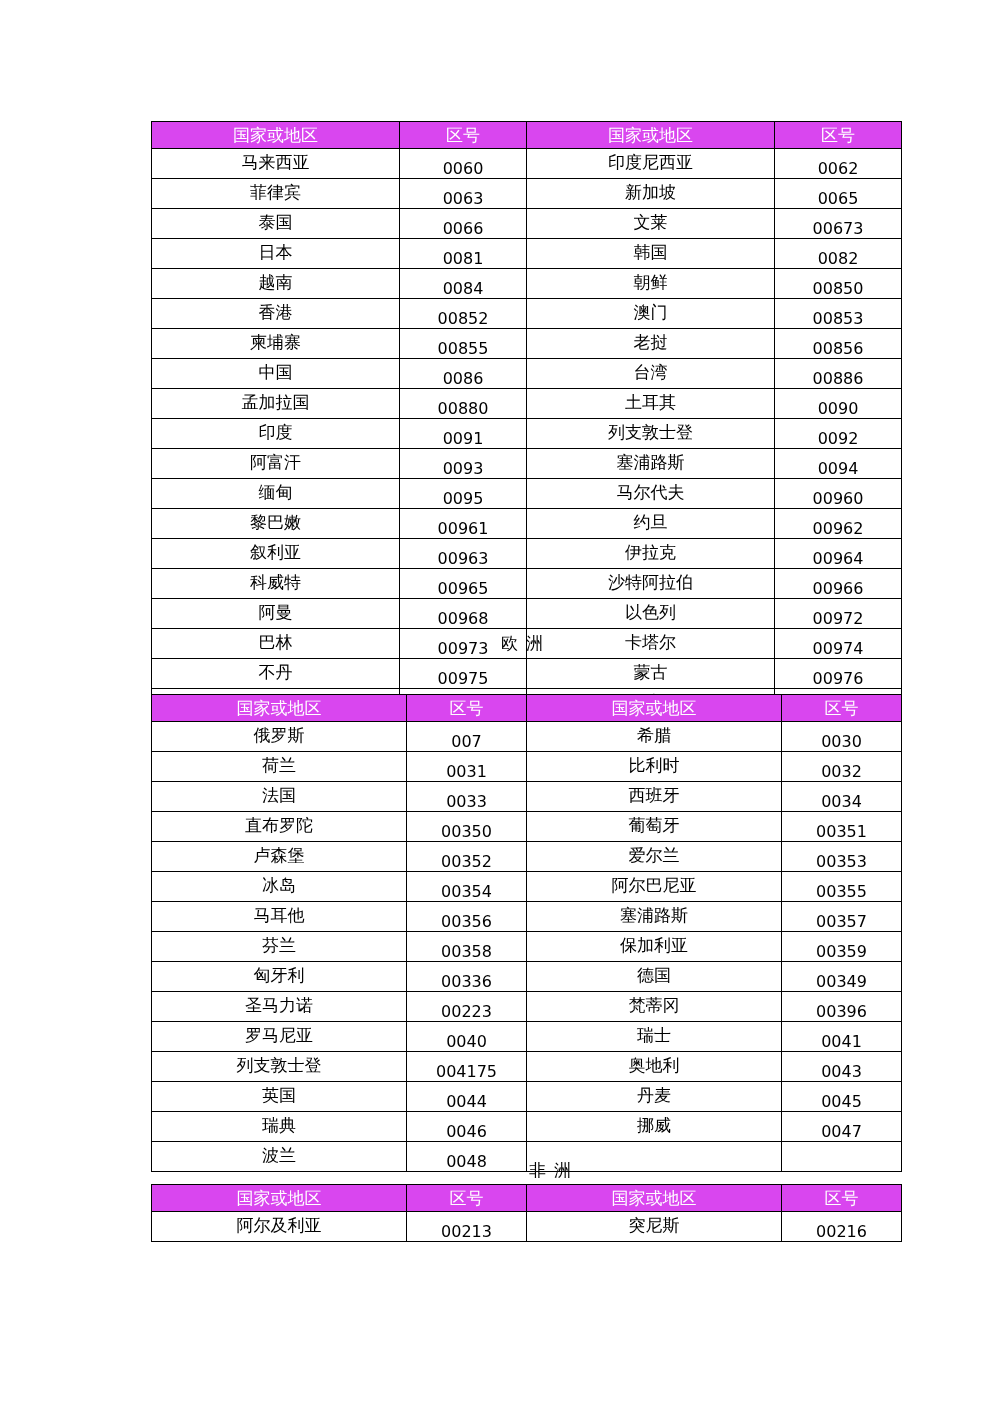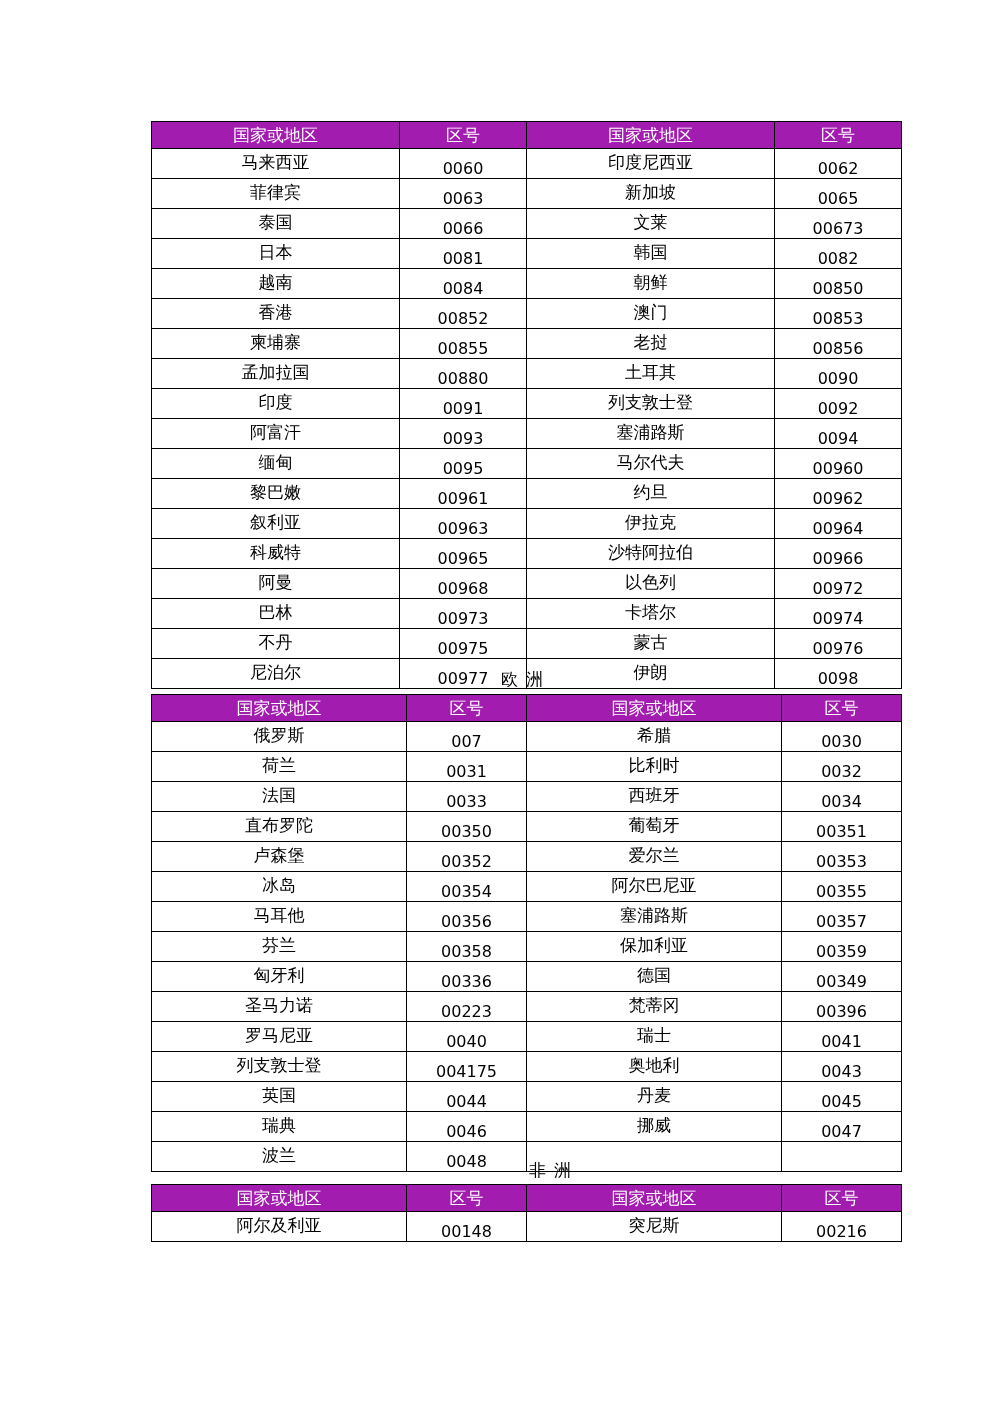--- a/index.html
+++ b/index.html
@@ -1,19 +1,19 @@
 <!DOCTYPE html>
 <html><head>
 <meta charset="utf-8">
 <style>
   html, body { margin: 0; padding: 0; background: #ffffff; }
   body { width: 993px; height: 1404px; position: relative; font-family: "DejaVu Sans", sans-serif; color: #000; }
   .tbl { position: absolute; left: 151px; width: 750px; border-collapse: collapse; table-layout: fixed; }
   .tbl td, .tbl th { border: 1px solid #000; padding: 0; text-align: center; font-size: 17px; font-weight: normal; line-height: 16px; overflow: hidden; white-space: nowrap; }
-  .tbl th { background: #a21caf; color: #ffffff; height: 26px; border-color: #000; }
+  .tbl th { background: #d946ef; color: #ffffff; height: 26px; border-color: #000; }
   .tbl td { height: 26px; }
   .tbl td.code { vertical-align: bottom; padding-bottom: 1px; font-size: 16px; }
   .tbl td.name { vertical-align: middle; padding-bottom: 3px; }
   .section-title { position: absolute; left: 151px; width: 750px; text-align: center; font-size: 17px; letter-spacing: 8px; }
 </style>
 </head>
 <body>
 
 <table class="tbl" style="top:121px;">
   <colgroup>
@@ -67,20 +67,26 @@
         <td class="name">澳门</td>
         <td class="code">00853</td>
       </tr>
       <tr>
         <td class="name">柬埔寨</td>
         <td class="code">00855</td>
         <td class="name">老挝</td>
         <td class="code">00856</td>
       </tr>
       <tr>
+        <td class="name">中国</td>
+        <td class="code">0086</td>
+        <td class="name">台湾</td>
+        <td class="code">00886</td>
+      </tr>
+      <tr>
         <td class="name">孟加拉国</td>
         <td class="code">00880</td>
         <td class="name">土耳其</td>
         <td class="code">0090</td>
       </tr>
       <tr>
         <td class="name">印度</td>
         <td class="code">0091</td>
         <td class="name">列支敦士登</td>
         <td class="code">0092</td>
@@ -135,21 +141,21 @@
       </tr>
       <tr>
         <td class="name">尼泊尔</td>
         <td class="code">00977</td>
         <td class="name">伊朗</td>
         <td class="code">0098</td>
       </tr>
     </tbody>
 </table>
 
-<div class="section-title" style="top:668px;">欧洲</div>
+<div class="section-title" style="top:632px;">欧洲</div>
 
 <table class="tbl" style="top:694px;">
   <colgroup>
       <col style="width:255px">
       <col style="width:120px">
       <col style="width:255px">
       <col style="width:120px">
     </colgroup>
   <thead>
       <tr>
@@ -266,18 +272,18 @@
       <tr>
     <th>国家或地区</th>
     <th>区号</th>
     <th>国家或地区</th>
     <th>区号</th>
   </tr>
     </thead>
   <tbody>
       <tr>
         <td class="name">阿尔及利亚</td>
-        <td class="code">00148</td>
+        <td class="code">00213</td>
         <td class="name">突尼斯</td>
         <td class="code">00216</td>
       </tr>
     </tbody>
 </table>
 
 </body></html>

